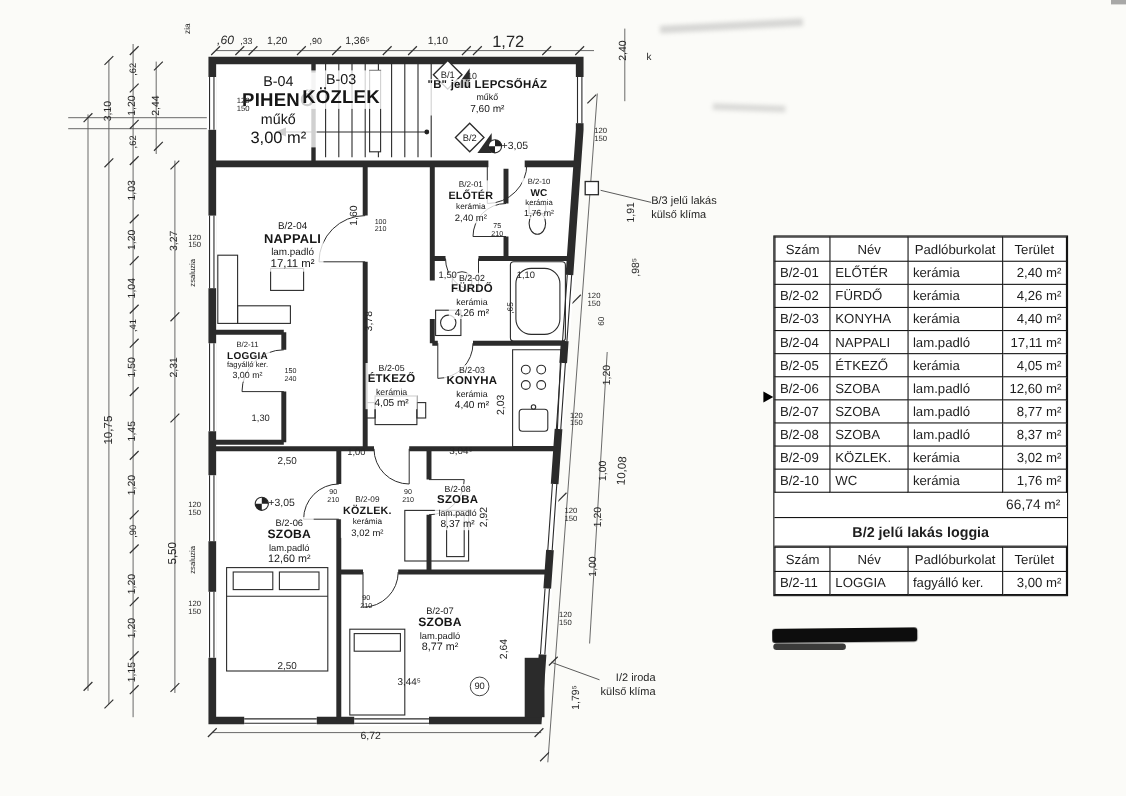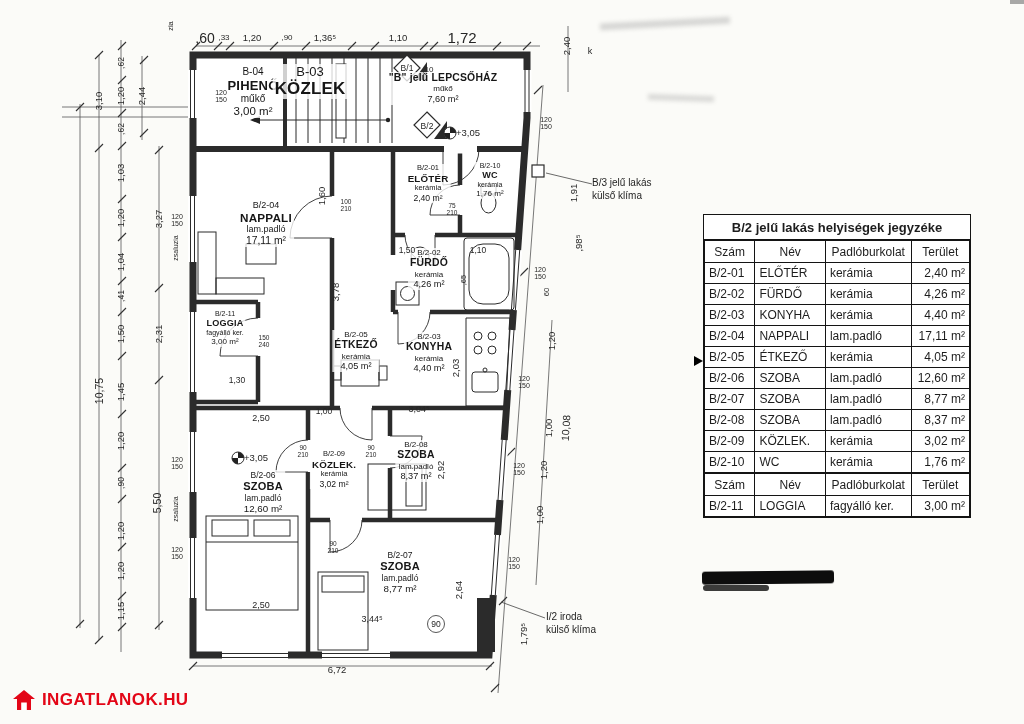--- a/index.html
+++ b/index.html
@@ -197,21 +197,21 @@
 
     <g>
       <circle cx="450" cy="133" r="6" fill="#fff" stroke="#2b2b2b" stroke-width="1"></circle>
       <path d="M450,133 L450,127 A6,6 0 0 1 456,133 Z M450,133 L450,139 A6,6 0 0 1 444,133 Z" fill="#222"></path>
       <circle cx="238" cy="458" r="6" fill="#fff" stroke="#2b2b2b" stroke-width="1"></circle>
       <path d="M238,458 L238,452 A6,6 0 0 1 244,458 Z M238,458 L238,464 A6,6 0 0 1 232,458 Z" fill="#222"></path>
     </g>
   </svg>
 
   <div id="plan-labels">
-      <div class="room-label" style="left: 253px; top: 66px; font-size: 10px;">
+      <div class="room-label" style="left: 253px; top: 66px; font-size: 13px;">
         <div class="rl-line">B-04</div>
         <div class="rl-line rl-name">PIHENŐ</div>
         <div class="rl-line">műkő</div>
         <div class="rl-line">3,00 m²</div>
       </div>
       <div class="room-label" style="left: 310px; top: 64px; font-size: 13px;">
         <div class="rl-line">B-03</div>
         <div class="rl-line rl-name">KÖZLEK</div>
       </div>
       <div class="room-label" style="left: 443px; top: 72px; font-size: 8px;">
@@ -278,21 +278,21 @@
         <div class="rl-line rl-name">SZOBA</div>
         <div class="rl-line">lam.padló</div>
         <div class="rl-line">12,60 m²</div>
       </div>
       <div class="room-label" style="left: 400px; top: 550px; font-size: 8.5px;">
         <div class="rl-line">B/2-07</div>
         <div class="rl-line rl-name">SZOBA</div>
         <div class="rl-line">lam.padló</div>
         <div class="rl-line">8,77 m²</div>
       </div>
-      <div class="dim" style="left: 205px; top: 38px; font-size: 14px; transform: translate(-50%, -50%) rotate(0deg);">,60</div>
+      <div class="dim" style="left: 205px; top: 38px; font-size: 11px; transform: translate(-50%, -50%) rotate(0deg); font-style: italic;">,60</div>
       <div class="dim" style="left: 224px; top: 38px; font-size: 8px; transform: translate(-50%, -50%) rotate(0deg);">,33</div>
       <div class="dim" style="left: 252px; top: 38px; font-size: 9.5px; transform: translate(-50%, -50%) rotate(0deg);">1,20</div>
       <div class="dim" style="left: 287px; top: 38px; font-size: 8px; transform: translate(-50%, -50%) rotate(0deg);">,90</div>
       <div class="dim" style="left: 325px; top: 38px; font-size: 9.5px; transform: translate(-50%, -50%) rotate(0deg);">1,36⁵</div>
       <div class="dim" style="left: 398px; top: 38px; font-size: 9.5px; transform: translate(-50%, -50%) rotate(0deg);">1,10</div>
       <div class="dim" style="left: 428px; top: 38px; font-size: 8px; transform: translate(-50%, -50%) rotate(0deg); margin-top: 32px;">,10</div>
       <div class="dim" style="left: 462px; top: 38px; font-size: 15px; transform: translate(-50%, -50%) rotate(0deg);">1,72</div>
       <div class="dim" style="left: 567px; top: 46px; font-size: 9.5px; transform: translate(-50%, -50%) rotate(-90deg);">2,40</div>
       <div class="dim" style="left: 590px; top: 52px; font-size: 9px; transform: translate(-50%, -50%) rotate(0deg);">k</div>
       <div class="dim" style="left: 171px; top: 26px; font-size: 7.5px; transform: translate(-50%, -50%) rotate(-90deg);">zia</div>
@@ -372,29 +372,28 @@
       <div class="dim" style="left: 261px; top: 606px; font-size: 9px; transform: translate(-50%, -50%) rotate(0deg);">2,50</div>
       <div class="dim" style="left: 372px; top: 620px; font-size: 9px; transform: translate(-50%, -50%) rotate(0deg);">3,44⁵</div>
       <div class="dim" style="left: 337px; top: 670px; font-size: 9.5px; transform: translate(-50%, -50%) rotate(0deg);">6,72</div>
       <div class="dim" style="left: 436px; top: 624px; font-size: 8.5px; transform: translate(-50%, -50%) rotate(0deg);">90</div>
       <div class="dim" style="left: 468px; top: 133px; font-size: 9.5px; transform: translate(-50%, -50%) rotate(0deg);">+3,05</div>
       <div class="dim" style="left: 256px; top: 458px; font-size: 9.5px; transform: translate(-50%, -50%) rotate(0deg);">+3,05</div>
       <div class="annot" style="left: 592px; top: 176px;">
         <div class="an-line">B/3 jelű lakás</div>
         <div class="an-line">külső klíma</div>
       </div>
-      <div class="annot" style="left: 546px; top: 610px;">
+      <div class="annot" style="left: 546px; top: 610px; text-align: right;">
         <div class="an-line">I/2 iroda</div>
         <div class="an-line">külső klíma</div>
       </div>
     </div>
 
   <div class="room-table">
     <div class="row-pointer"></div>
-    <div class="rt-title">B/2 jelű lakás helyiségek jegyzéke</div>
     <table class="rt">
       <colgroup>
           <col style="width:50px">
           <col style="width:70px">
           <col style="width:85px">
           <col style="width:58px">
         </colgroup>
       <thead>
         <tr>
           <th>Szám</th>
@@ -459,20 +458,22 @@
             <td class="c-ter">3,02 m²</td>
           </tr>
         <tr>
             <td>B/2-10</td>
             <td>WC</td>
             <td>kerámia</td>
             <td class="c-ter">1,76 m²</td>
           </tr>
       </tbody>
     </table>
+    <div class="rt-total">66,74 m²</div>
+    <div class="rt-sub">B/2 jelű lakás loggia</div>
     <table class="rt">
       <colgroup>
           <col style="width:50px">
           <col style="width:70px">
           <col style="width:85px">
           <col style="width:58px">
         </colgroup>
       <thead>
         <tr>
           <th>Szám</th>
@@ -492,21 +493,14 @@
     </table>
   </div>
 
   <div class="smudge"></div>
   <div class="smudge2"></div>
 
   <div class="smear1"></div>
   <div class="smear2"></div>
   <div class="corner-mark"></div>
 
-  <div class="logo">
-    <svg width="24" height="24" viewBox="0 0 24 24">
-      <path d="M12 2 23 11 H19 V22 H5 V11 H1 Z" fill="#e30617"></path>
-      <rect x="9.2" y="14.5" width="5.6" height="7.5" fill="#fff"></rect>
-    </svg>
-    <span class="logo-text">INGATLANOK.HU</span>
-  </div>
 
 </div>
 
 </body></html>

